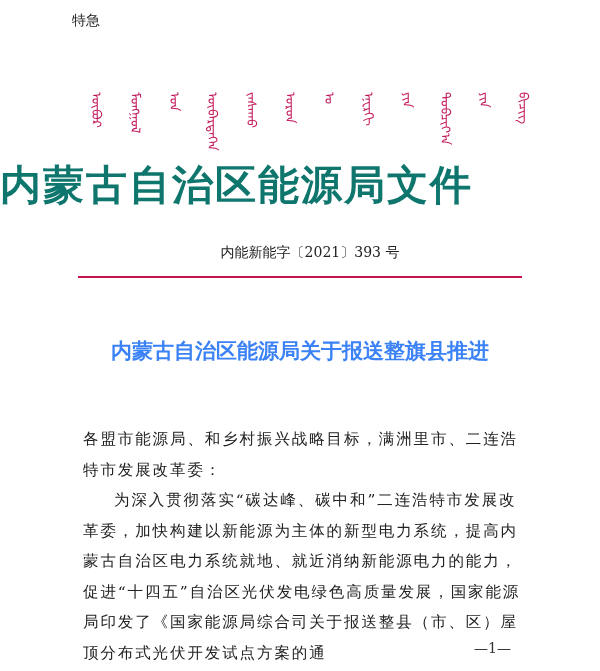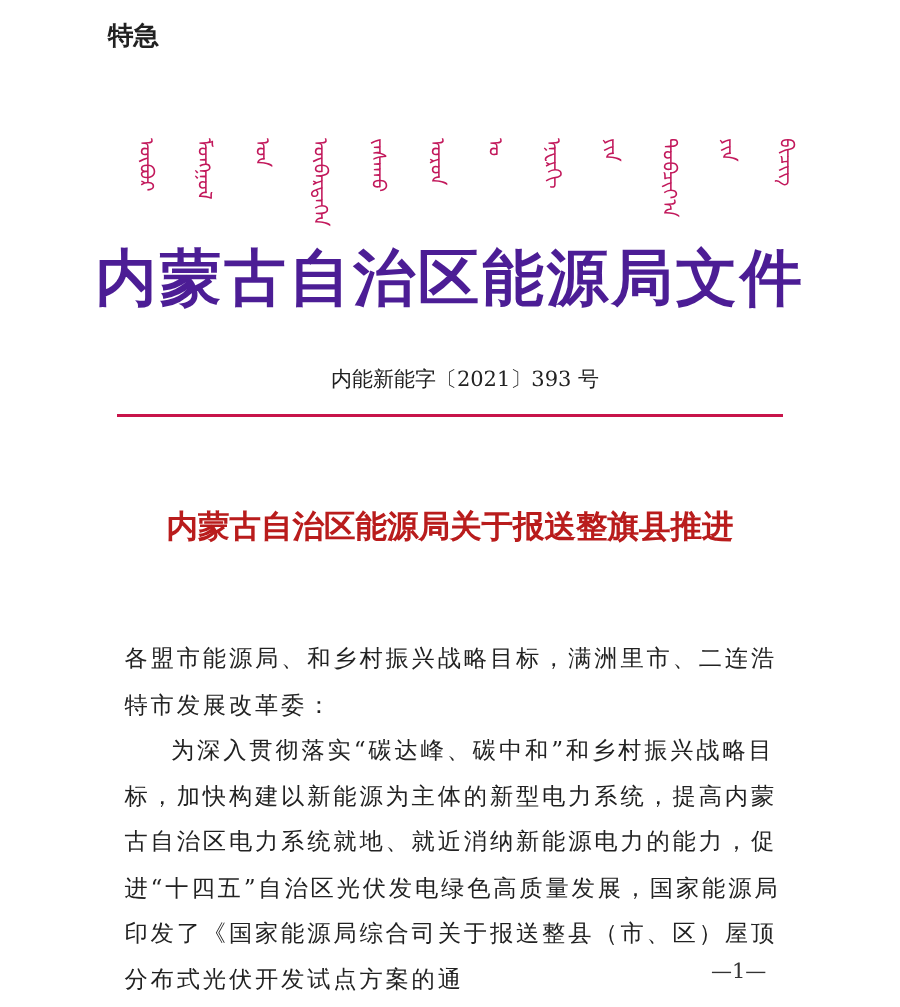--- a/index.html
+++ b/index.html
@@ -3,44 +3,44 @@
 <meta charset="utf-8">
 <style>
   html, body { margin: 0; padding: 0; }
   body {
     width: 600px; height: 671px; background: #ffffff; position: relative; overflow: hidden;
     font-family: "DejaVu Serif", "Liberation Serif", serif; color: #1a1a1a;
   }
   .abs { position: absolute; }
   .urgent {
     left: 72px; top: 12px; font-family: "DejaVu Sans", "Liberation Sans", sans-serif;
-    font-size: 17px; color: #222; font-weight: bold;
+    font-size: 14px; color: #222;
   }
   .mongol-row {
     left: 90px; top: 92px; width: 440px; height: 60px;
     display: flex; justify-content: space-between; align-items: flex-start;
   }
   .mongol-word {
     writing-mode: vertical-lr; font-family: "DejaVu Sans", sans-serif;
     font-size: 13px; color: #c2185b; line-height: 1; letter-spacing: -1px;
   }
   .red-title {
-    left: 0; width: 600px; top: 158px; text-align: center;
+    left: 0; width: 600px; top: 158px; text-align: left;
     font-family: "DejaVu Serif", "Liberation Serif", serif; font-weight: bold;
-    font-size: 41px; color: #4c1d95; letter-spacing: 2px;
+    font-size: 41px; color: #0f766e; letter-spacing: 2px;
   }
   .doc-number {
     left: 0; width: 620px; top: 244px; text-align: center; font-size: 14px; color: #222;
   }
   .red-rule {
     left: 78px; top: 276px; width: 444px; height: 2px; background: #c8144a;
   }
   .notice-title {
     left: 0; width: 600px; top: 336px; text-align: center;
-    font-size: 21px; font-weight: bold; color: #b91c1c; line-height: 30px;
+    font-size: 21px; font-weight: bold; color: #3b82f6; line-height: 30px;
   }
   .body-text {
     left: 83px; top: 424px; width: 440px; font-size: 15.5px; line-height: 30.5px;
     color: #222; letter-spacing: 1.9px;
   }
   .body-text p { margin: 0; }
   .indent { text-indent: 2em; }
   .page-number {
     left: 474px; top: 640px; font-size: 14px; color: #333;
   }
@@ -70,16 +70,16 @@
 <div class="abs doc-number">内能新能字〔2021〕393 号</div>
 
 <div class="abs red-rule"></div>
 
 <div class="abs notice-title">
   <div>内蒙古自治区能源局关于报送整旗县推进</div>
 </div>
 
 <div class="abs body-text">
   <p>各盟市能源局、和乡村振兴战略目标，满洲里市、二连浩特市发展改革委：</p>
-  <p class="indent">为深入贯彻落实“碳达峰、碳中和”和乡村振兴战略目标，加快构建以新能源为主体的新型电力系统，提高内蒙古自治区电力系统就地、就近消纳新能源电力的能力，促进“十四五”自治区光伏发电绿色高质量发展，国家能源局印发了《国家能源局综合司关于报送整县（市、区）屋顶分布式光伏开发试点方案的通</p>
+  <p class="indent">为深入贯彻落实“碳达峰、碳中和”二连浩特市发展改革委，加快构建以新能源为主体的新型电力系统，提高内蒙古自治区电力系统就地、就近消纳新能源电力的能力，促进“十四五”自治区光伏发电绿色高质量发展，国家能源局印发了《国家能源局综合司关于报送整县（市、区）屋顶分布式光伏开发试点方案的通</p>
 </div>
 
 <div class="abs page-number">—1—</div>
 
 </body></html>

